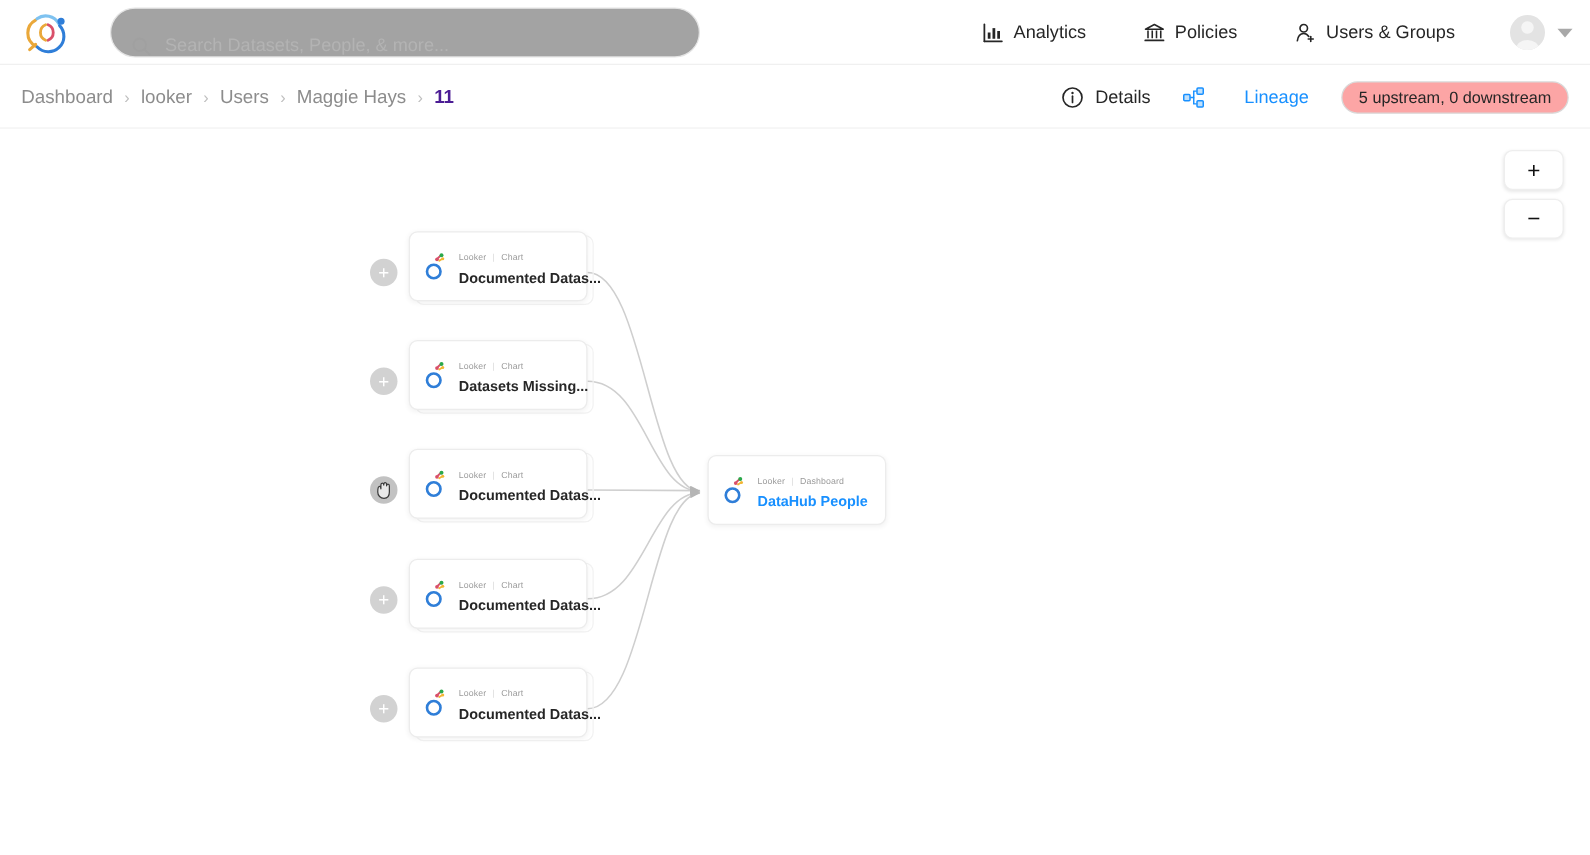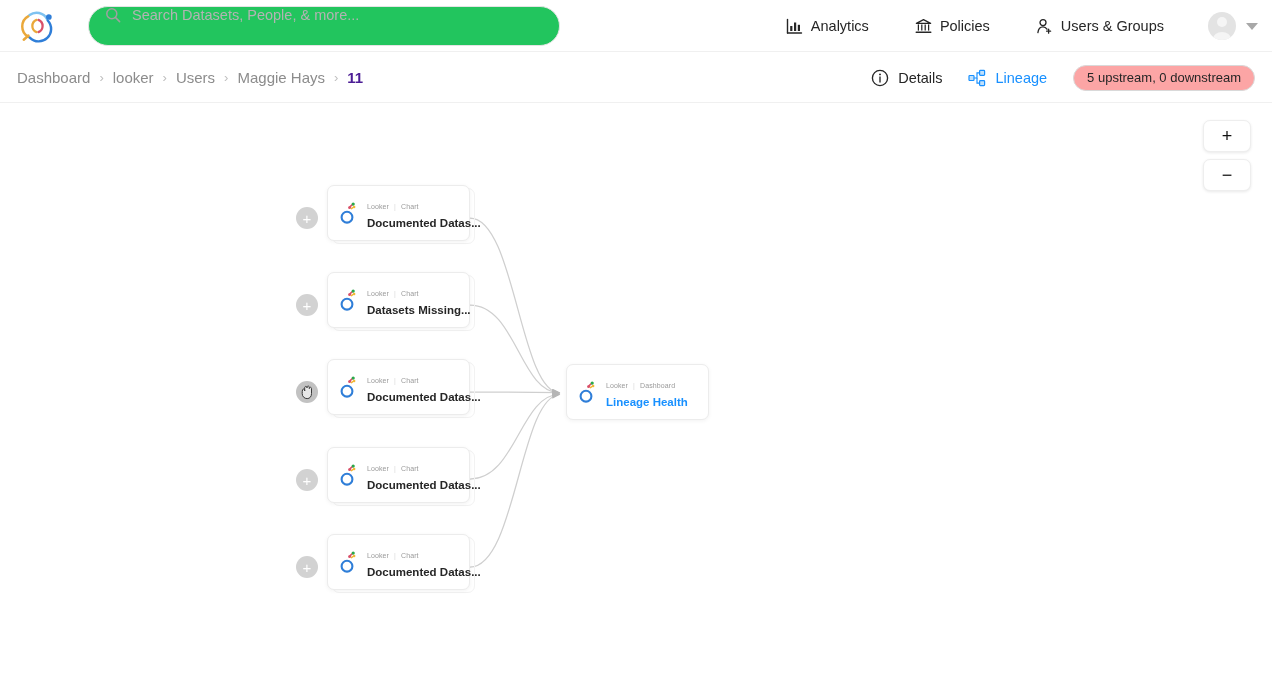--- a/index.html
+++ b/index.html
@@ -23,22 +23,22 @@
   .logo-wrap {
     position: absolute; left: 17px; top: 7px;
     width: 40px; height: 38px;
     display: flex; align-items: center; justify-content: center;
   }
   .search-box {
     position: absolute; left: 88px; top: 6px;
     width: 472px; height: 40px;
     border: 1px solid #e4e4e4;
     border-radius: 20px;
-    background: #22c55e;
-    display: flex; align-items: flex-start;
+    background: #a3a3a3;
+    display: flex; align-items: flex-end;
     padding: 0 16px;
   }
   .search-icon { width: 16px; height: 16px; flex: 0 0 16px; margin-right: 11px; color: #9b9b9b; }
   .search-input {
     border: none; outline: none;
     font-family: "Liberation Sans", sans-serif;
     font-size: 14.5px;
     color: #333;
     background: transparent;
     width: 100%;
@@ -114,21 +114,21 @@
   .crumb-actions {
     position: absolute; right: 17px; top: 0; height: 51px;
     display: flex; align-items: center;
   }
   .tab-btn {
     display: flex; align-items: center;
     font-size: 14.5px; cursor: pointer;
     margin-right: 26px;
     color: #262626;
   }
-  .tab-btn.active { color: #1890ff; }
+  .tab-btn.active { color: #1890ff; gap: 22px; }
   .tab-ico { width: 18px; height: 18px; margin-right: 9px; display: inline-flex; align-items: center; justify-content: center; }
   .pill {
     border: 1px solid #d9d9d9;
     border-radius: 14px;
     height: 26px;
     padding: 0 13px;
     display: flex; align-items: center;
     font-size: 13px; color: #262626;
     white-space: nowrap;
     background: #fca5a5;
@@ -521,18 +521,18 @@
           <path d="M14.4 7.6 L16.6 6.2" stroke="#f2b634" stroke-width="1.5" stroke-linecap="round"></path>
           <circle cx="17.2" cy="6.0" r="1.2" fill="#f2b634"></circle>
         </svg>
       </span>
       <span class="node-text">
         <span class="node-sub">
           <span>Looker</span>
           <span class="divider">|</span>
           <span>Dashboard</span>
         </span>
-        <span class="node-title link">Lineage Health</span>
+        <span class="node-title link">DataHub People</span>
       </span>
     </div>
   </div>
 
 </div>
 
 </body></html>

